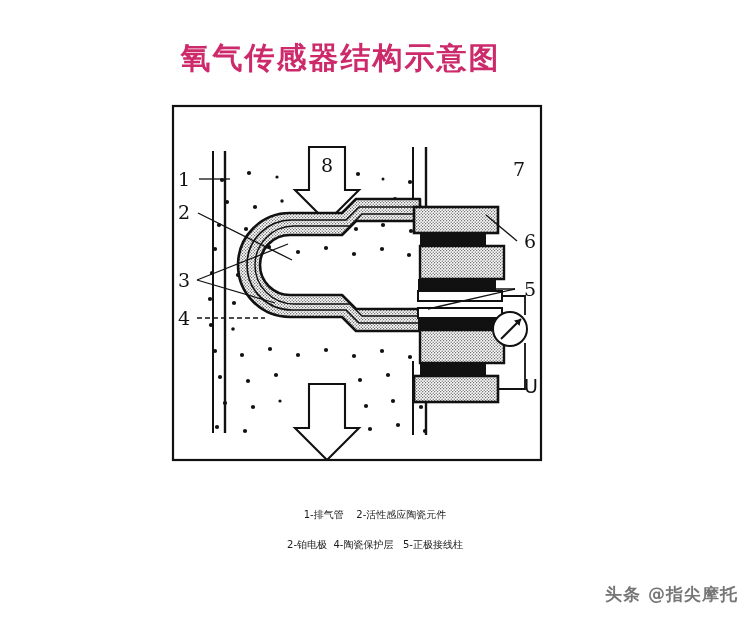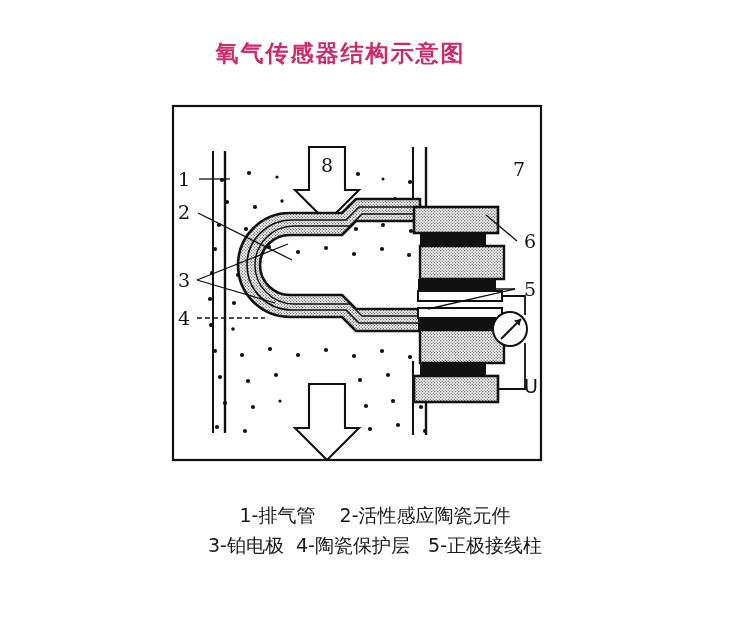--- a/index.html
+++ b/index.html
@@ -8,38 +8,38 @@
     background:#ffffff;
     font-family:"DejaVu Sans","Liberation Sans",sans-serif;
     position:relative;overflow:hidden;
   }
   #page{position:absolute;left:0;top:0;width:750px;height:628px;}
 
   .title{
     position:absolute;left:0;top:38px;width:681px;
     text-align:center;
     font-family:"DejaVu Serif","Liberation Serif",serif;
-    font-size:23px;font-weight:bold;
+    font-size:30px;font-weight:bold;
     letter-spacing:2px;
     color:#cc2a6b;
   }
 
   .diagram-wrap{
     position:absolute;left:170px;top:103px;width:374px;height:360px;
   }
   .diagram-wrap svg{display:block;}
 
   .legend{
     position:absolute;left:0;top:500px;width:750px;
     font-family:"DejaVu Sans","Liberation Sans",sans-serif;
     color:#1a1a1a;
   }
   .legend-line{
     text-align:center;
-    font-size:19px;
+    font-size:10px;
     line-height:30px;
     white-space:pre;
   }
 
   .watermark{
     position:absolute;right:12px;top:583px;
     font-family:"DejaVu Sans","Liberation Sans",sans-serif;
     font-size:17px;font-weight:bold;
     color:#5d5d5d;
     opacity:.85;
@@ -255,17 +255,18 @@
           <text x="360" y="145" text-anchor="middle">6</text>
           <text x="349" y="73" text-anchor="middle">7</text>
         </g>
 
       </g>
     </svg>
   </div>
 
   <div class="legend">
     <div class="legend-line">1-排气管    2-活性感应陶瓷元件</div>
-    <div class="legend-line">3-铂电极  4-陶瓷保护层   5-正极接线柱</div>
+    <div class="legend-line">2-铂电极  4-陶瓷保护层   5-正极接线柱</div>
   </div>
 
+  <div class="watermark">头条 @指尖摩托</div>
 
 </div>
 
 </body></html>

